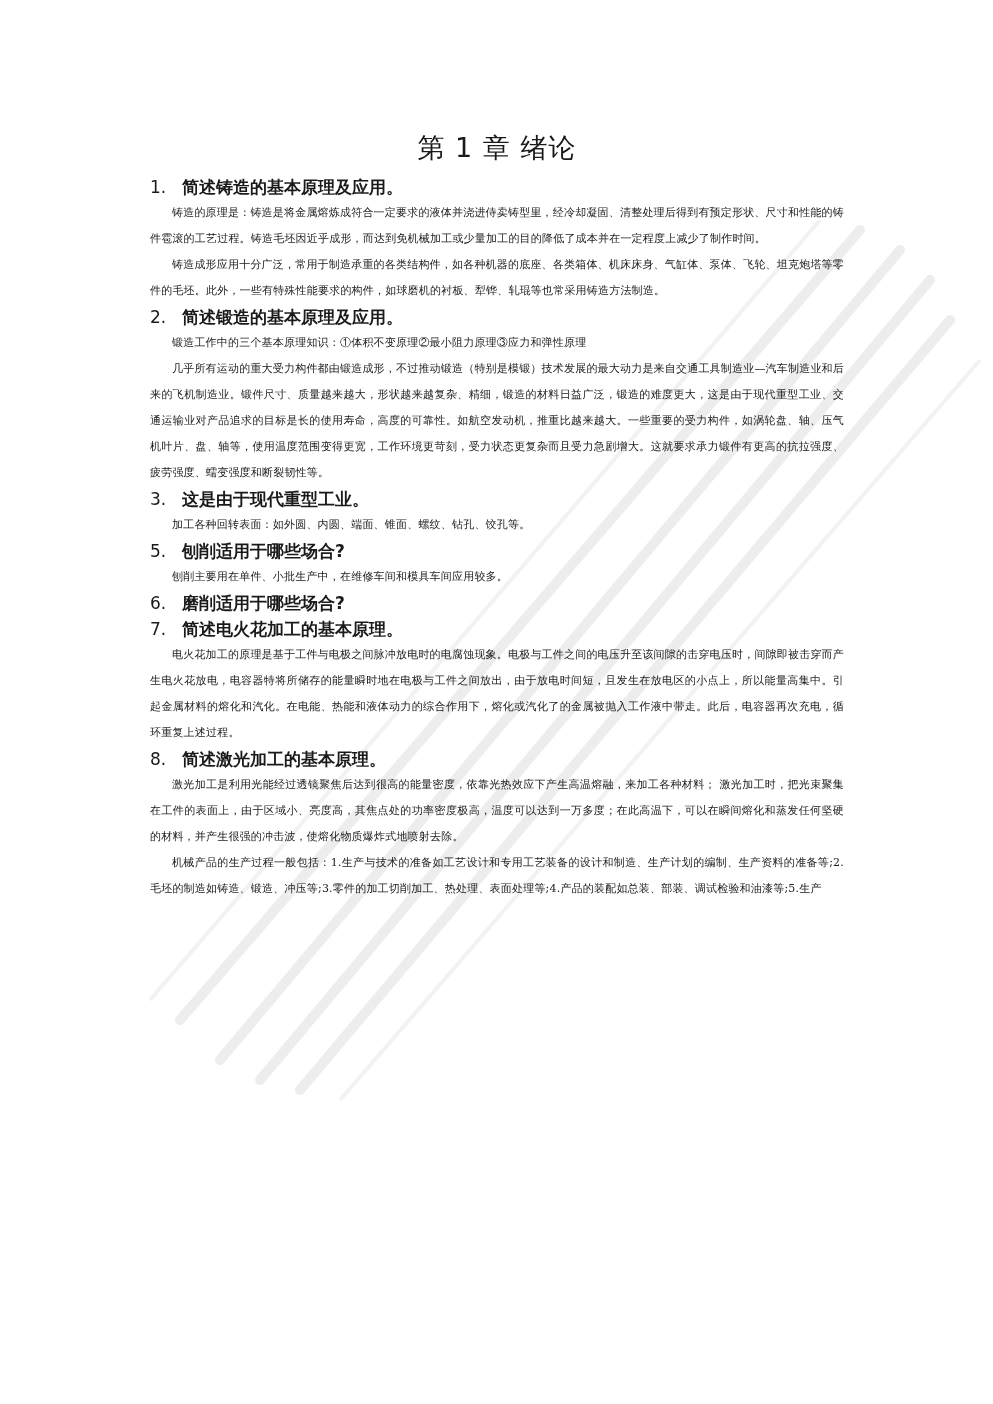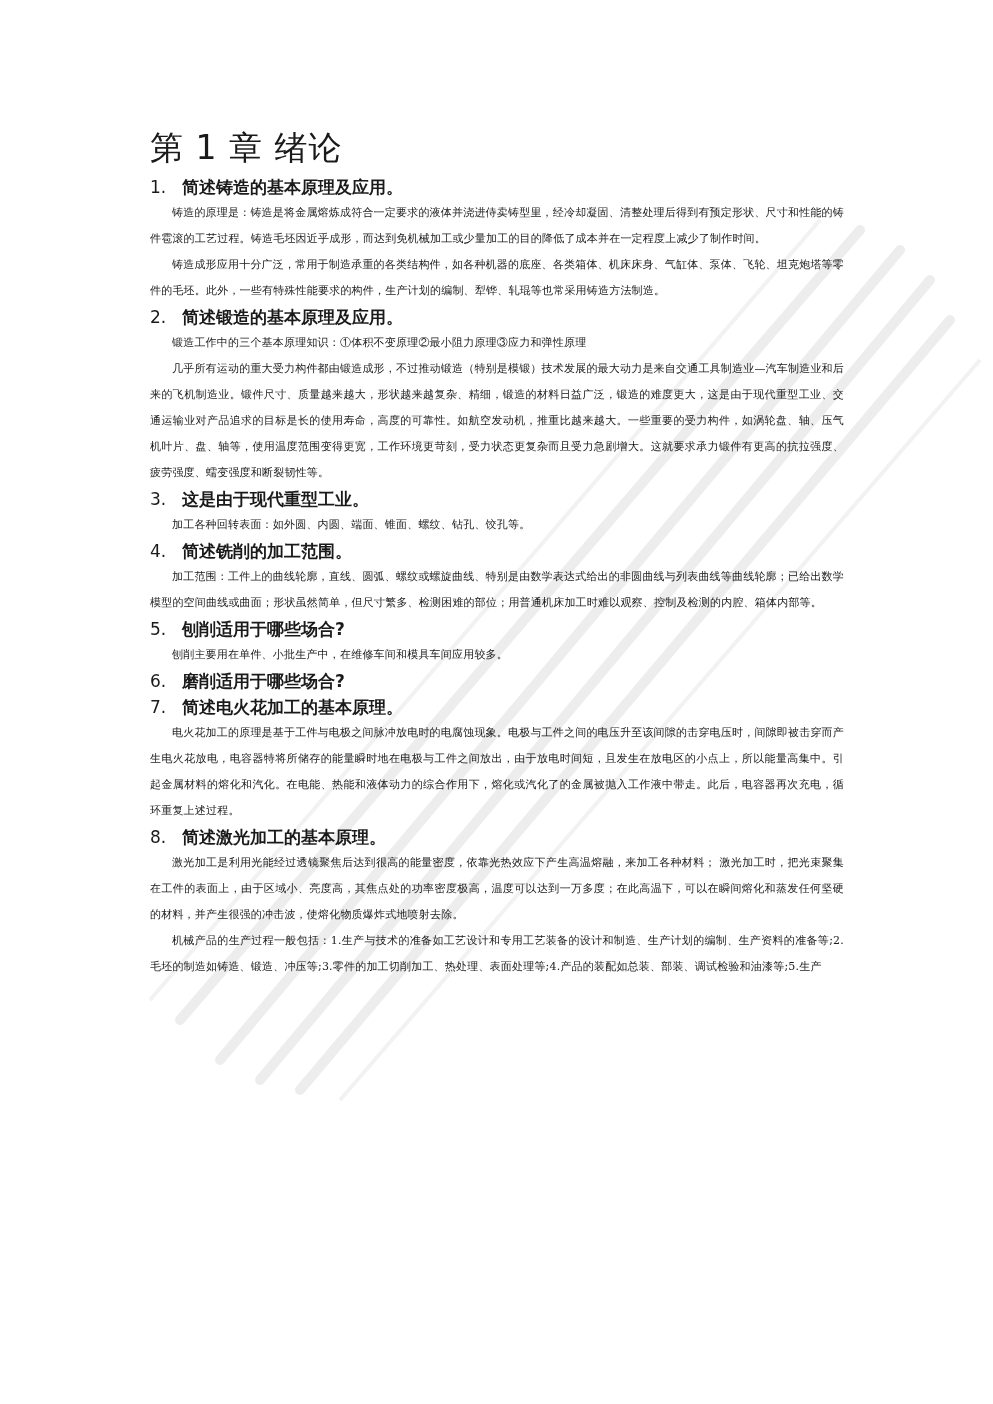--- a/index.html
+++ b/index.html
@@ -3,22 +3,22 @@
 <meta charset="utf-8">
 <style>
   html, body { margin: 0; padding: 0; }
   body {
     width: 993px; height: 1404px; background: #ffffff; position: relative; overflow: hidden;
     font-family: "DejaVu Serif", "Liberation Serif", serif; color: #1a1a1a;
   }
   .watermark { position: absolute; inset: 0; pointer-events: none; z-index: 0; }
   .page { position: absolute; left: 150px; top: 126px; width: 694px; z-index: 1; }
   .title {
-    text-align: left; font-family: "DejaVu Sans", "Liberation Sans", sans-serif;
-    font-size: 33px; line-height: 44px; margin: 0 0 4px 0; font-weight: normal; letter-spacing: 1px;
+    text-align: center; font-family: "DejaVu Sans", "Liberation Sans", sans-serif;
+    font-size: 27px; line-height: 44px; margin: 0 0 4px 0; font-weight: normal; letter-spacing: 1px;
   }
   .q { font-family: "DejaVu Sans", "Liberation Sans", sans-serif; font-size: 17px; line-height: 26px; margin: 0; font-weight: bold; }
   .q .num { display: inline-block; width: 32px; font-weight: normal; }
   .p {
     font-size: 11px; line-height: 26px; margin: 0; text-indent: 2em; text-align: justify;
     text-align-last: left; letter-spacing: 0.2px;
   }
 </style>
 </head>
 <body>
@@ -35,34 +35,30 @@
     <line x1="340" y1="1100" x2="980" y2="360"></line>
   </g>
 </svg>
 
 <div class="page">
   <h1 class="title">第 1 章  绪论</h1>
   <div id="sections">
     <section>
       <p class="q"><span class="num">1.</span><span>简述铸造的基本原理及应用。</span></p>
       <p class="p">铸造的原理是：铸造是将金属熔炼成符合一定要求的液体并浇进侍卖铸型里，经冷却凝固、清整处理后得到有预定形状、尺寸和性能的铸件雹滚的工艺过程。铸造毛坯因近乎成形，而达到免机械加工或少量加工的目的降低了成本并在一定程度上减少了制作时间。</p>
-      <p class="p">铸造成形应用十分广泛，常用于制造承重的各类结构件，如各种机器的底座、各类箱体、机床床身、气缸体、泵体、飞轮、坦克炮塔等零件的毛坯。此外，一些有特殊性能要求的构件，生产计划的编制、犁铧、轧琨等也常采用铸造方法制造。</p>
+      <p class="p">铸造成形应用十分广泛，常用于制造承重的各类结构件，如各种机器的底座、各类箱体、机床床身、气缸体、泵体、飞轮、坦克炮塔等零件的毛坯。此外，一些有特殊性能要求的构件，如球磨机的衬板、犁铧、轧琨等也常采用铸造方法制造。</p>
     </section>
     <section>
       <p class="q"><span class="num">2.</span><span>简述锻造的基本原理及应用。</span></p>
       <p class="p">锻造工作中的三个基本原理知识：①体积不变原理②最小阻力原理③应力和弹性原理</p>
       <p class="p">几乎所有运动的重大受力构件都由锻造成形，不过推动锻造（特别是模锻）技术发展的最大动力是来自交通工具制造业—汽车制造业和后来的飞机制造业。锻件尺寸、质量越来越大，形状越来越复杂、精细，锻造的材料日益广泛，锻造的难度更大，这是由于现代重型工业、交通运输业对产品追求的目标是长的使用寿命，高度的可靠性。如航空发动机，推重比越来越大。一些重要的受力构件，如涡轮盘、轴、压气机叶片、盘、轴等，使用温度范围变得更宽，工作环境更苛刻，受力状态更复杂而且受力急剧增大。这就要求承力锻件有更高的抗拉强度、疲劳强度、蠕变强度和断裂韧性等。</p>
     </section>
     <section>
       <p class="q"><span class="num">3.</span><span>这是由于现代重型工业。</span></p>
       <p class="p">加工各种回转表面：如外圆、内圆、端面、锥面、螺纹、钻孔、饺孔等。</p>
-    </section>
-    <section>
-      <p class="q"><span class="num">4.</span><span>简述铣削的加工范围。</span></p>
-      <p class="p">加工范围：工件上的曲线轮廓，直线、圆弧、螺纹或螺旋曲线、特别是由数学表达式给出的非圆曲线与列表曲线等曲线轮廓；已给出数学模型的空间曲线或曲面；形状虽然简单，但尺寸繁多、检测困难的部位；用普通机床加工时难以观察、控制及检测的内腔、箱体内部等。</p>
     </section>
     <section>
       <p class="q"><span class="num">5.</span><span>刨削适用于哪些场合?</span></p>
       <p class="p">刨削主要用在单件、小批生产中，在维修车间和模具车间应用较多。</p>
     </section>
     <section>
       <p class="q"><span class="num">6.</span><span>磨削适用于哪些场合?</span></p>
     </section>
     <section>
       <p class="q"><span class="num">7.</span><span>简述电火花加工的基本原理。</span></p>

